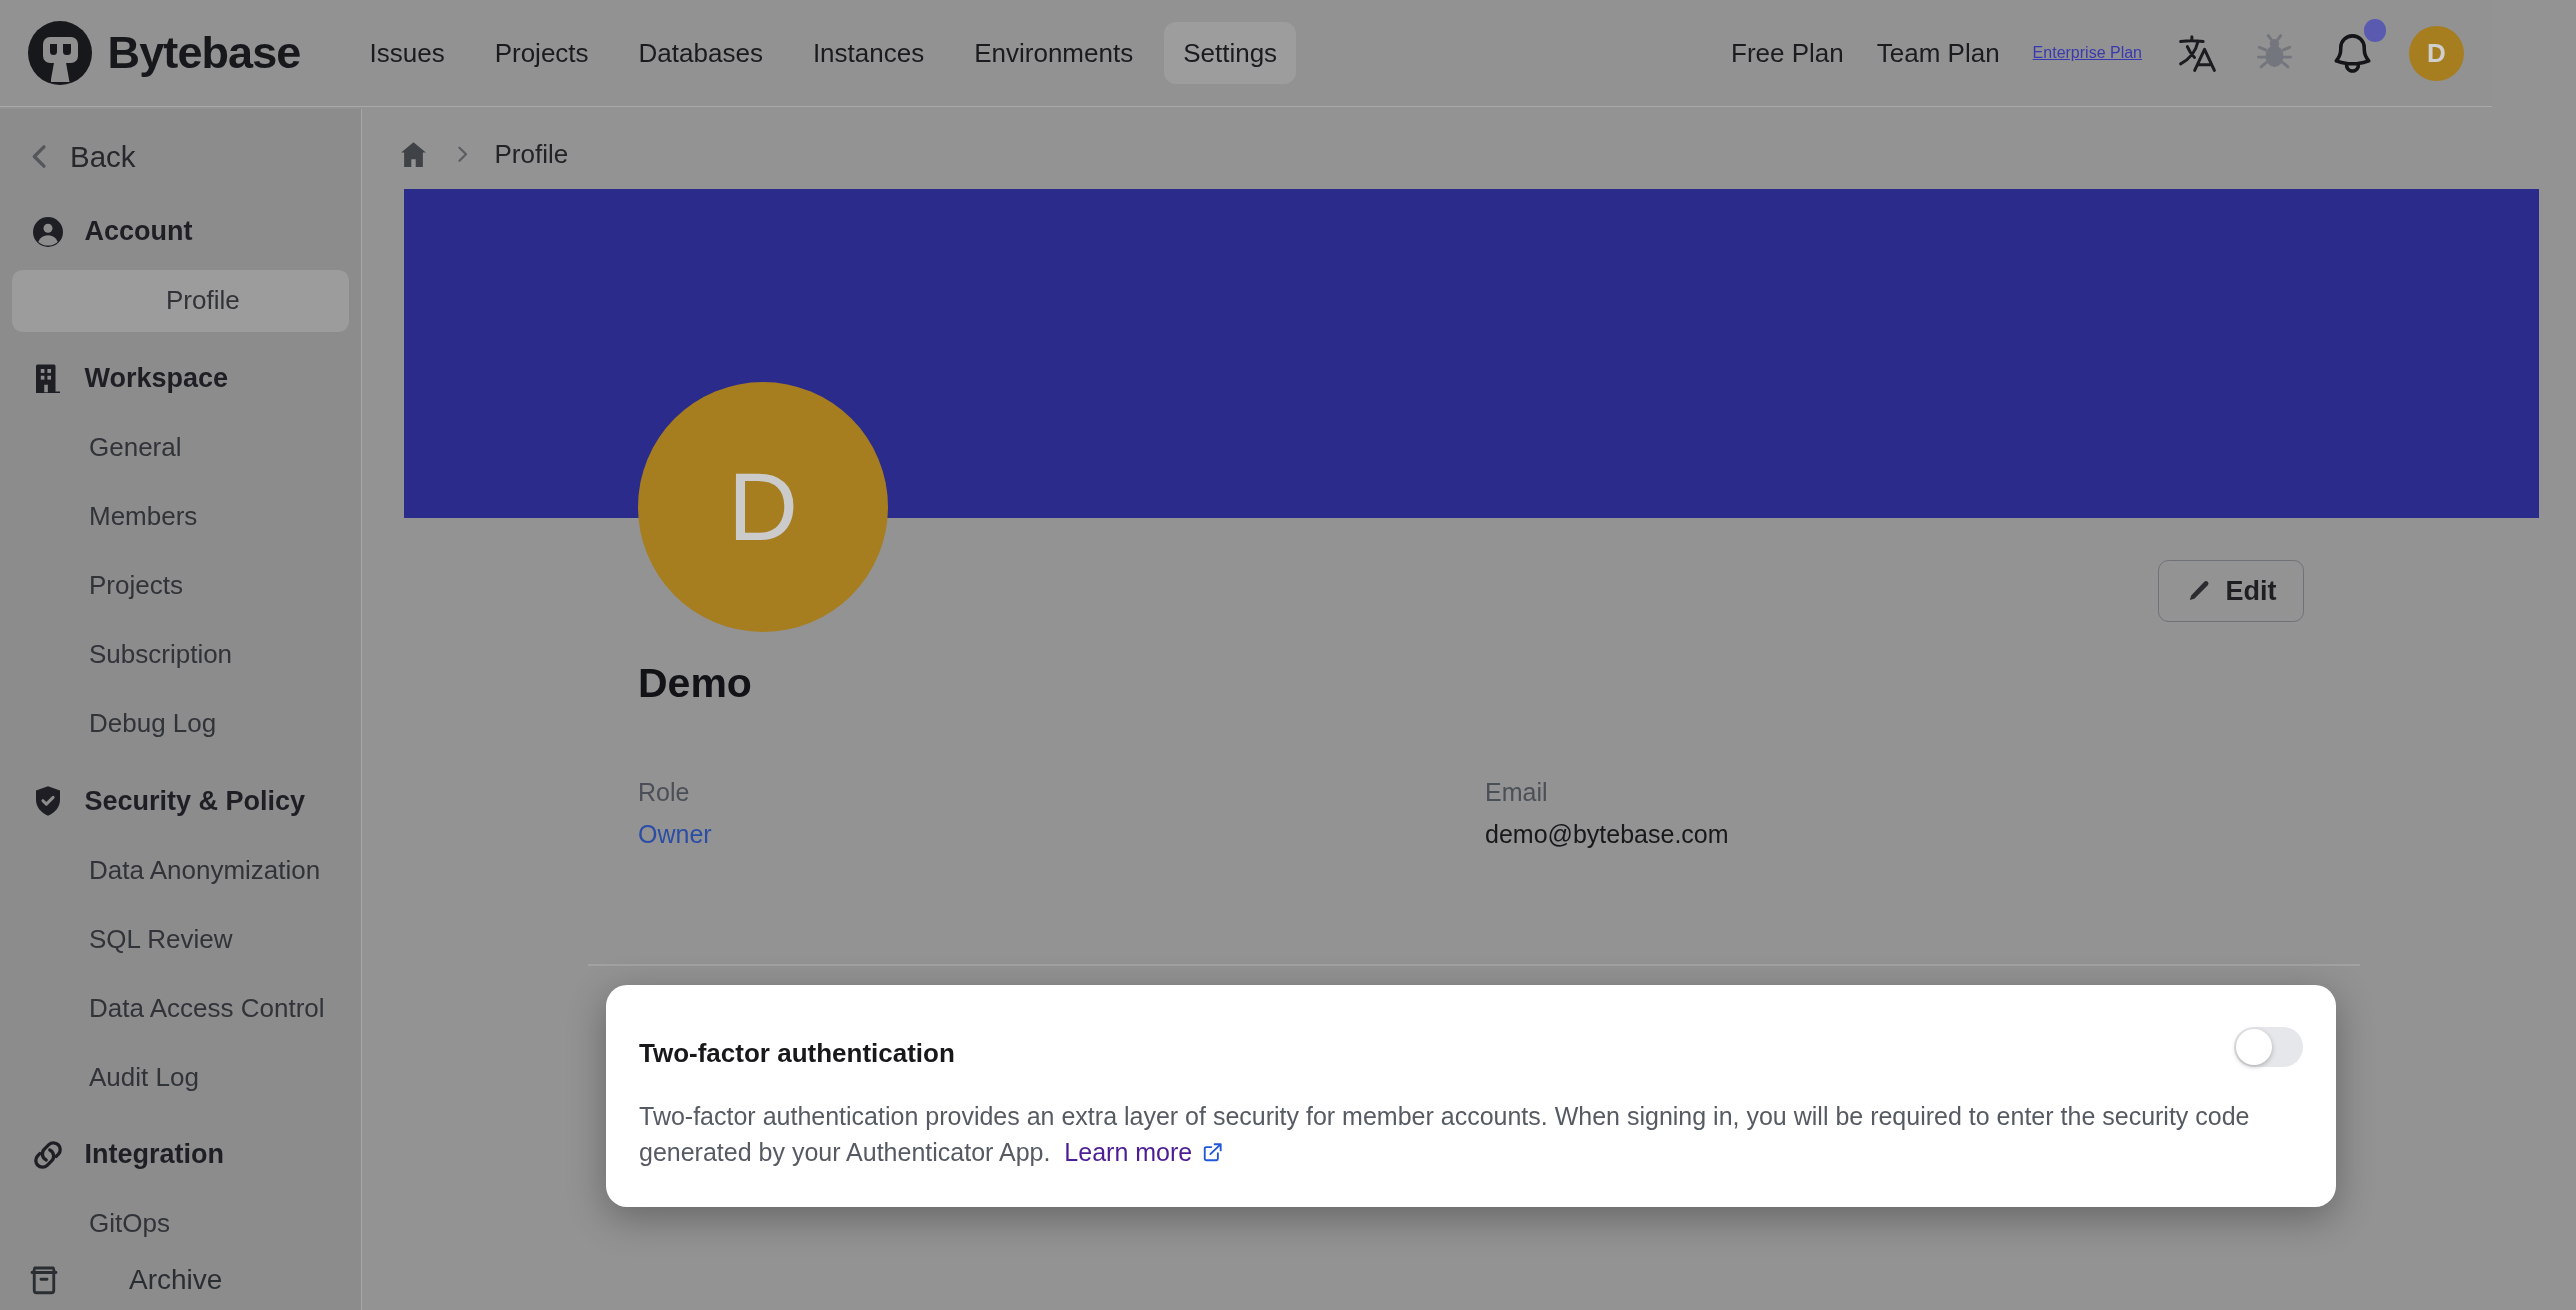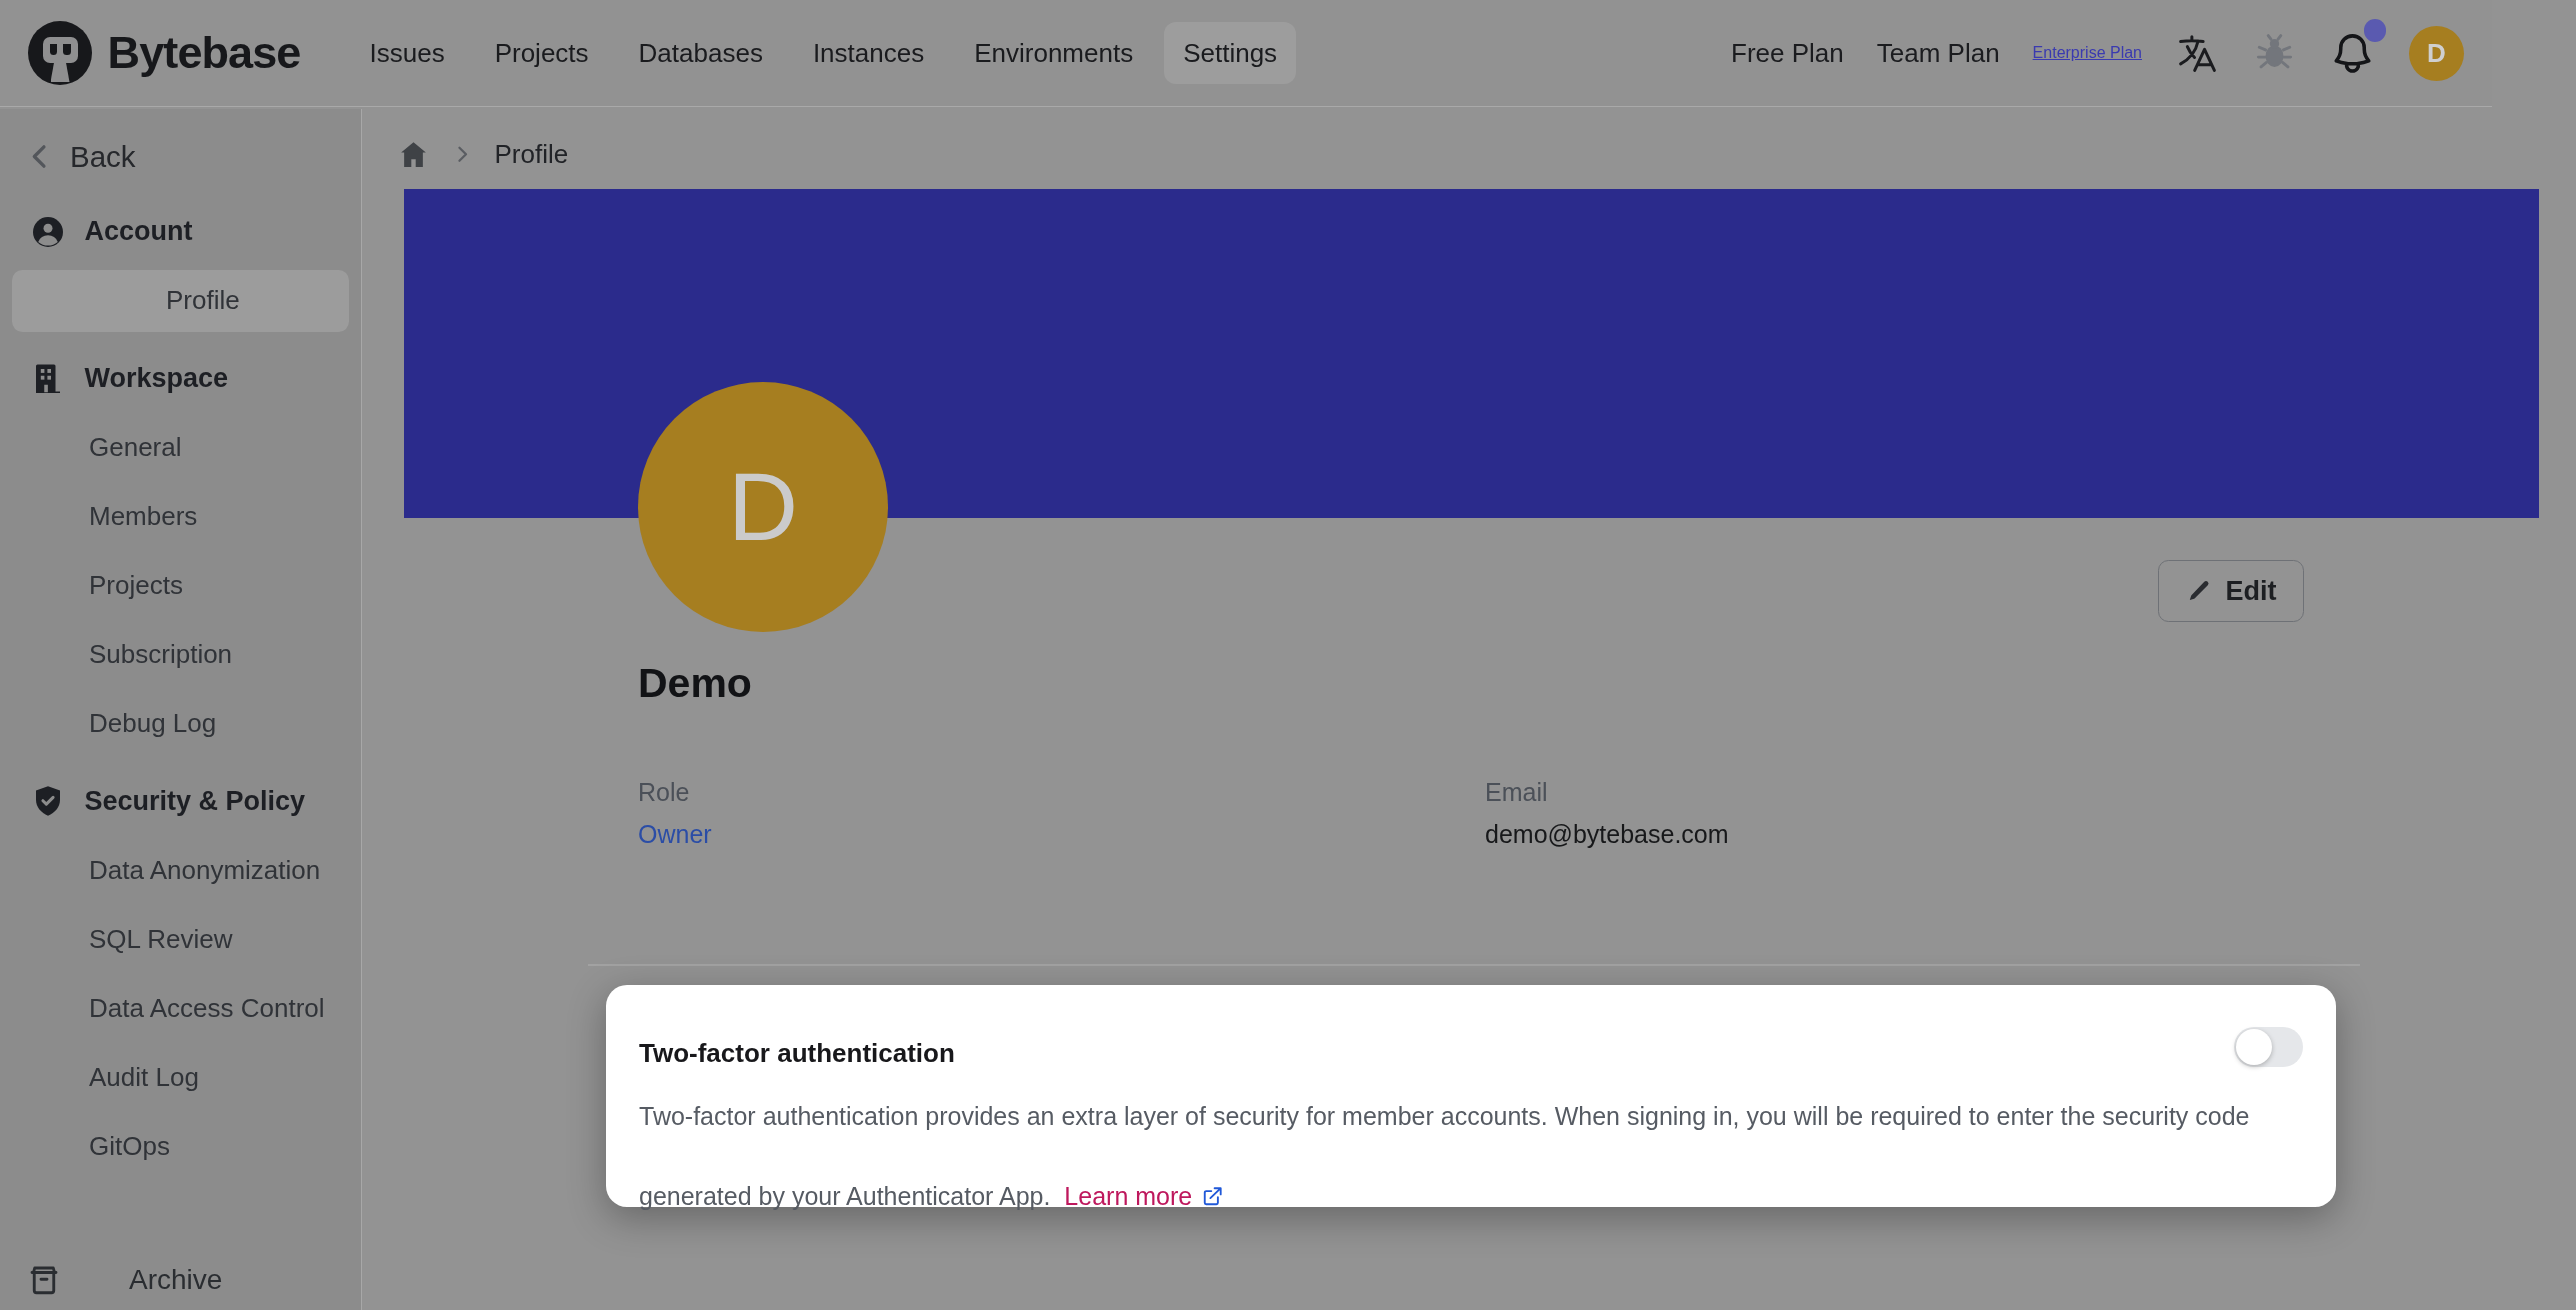--- a/index.html
+++ b/index.html
@@ -112,21 +112,21 @@
   .twofa-title { position:absolute; left:33px; top:53px; font-size:26px; font-weight:600; color:#18181b; }
   .toggle {
     position:absolute; right:33px; top:42px; width:69px; height:40px;
     border-radius:20px; background:#e5e7ea; cursor:pointer;
   }
   .toggle-knob {
     position:absolute; left:1.7px; top:1.7px; width:36px; height:36px; border-radius:50%;
     background:#ffffff; box-shadow:0 1.7px 5.2px rgba(0,0,0,0.25);
   }
   .twofa-desc { position:absolute; left:33px; top:113px; font-size:25px; line-height:36px; color:#565b63; white-space:nowrap; }
-  .learn-more { color:#be185d; display:inline-flex; align-items:center; gap:9px; cursor:pointer; margin-left:7px;margin-top:44px; }
+  .learn-more { color:#4c1d95; display:inline-flex; align-items:center; gap:9px; cursor:pointer; margin-left:7px; }
 </style>
 </head>
 <body>
 
 <div class="navbar">
   <div class="logo">
     <div class="logo-mark">
       <div class="face">
           <div class="eye l"></div>
           <div class="eye r"></div>
@@ -237,20 +237,27 @@
     <div class="srow">
         <span class="sitem">SQL Review</span>
       </div>
     <div class="srow">
         <span class="sitem">Data Access Control</span>
       </div>
     <div class="srow">
         <span class="sitem">Audit Log</span>
       </div>
 
+    <div class="srow shead">
+      <svg width="36" height="36" viewBox="0 0 24 24" fill="none" stroke="#1d1f24" stroke-width="2.2" stroke-linecap="round" stroke-linejoin="round">
+        <path d="M13.19 8.69a4.5 4.5 0 0 1 1.24 7.24l-3 3a4.5 4.5 0 0 1-6.36-6.36l1.5-1.5"></path>
+        <path d="M10.81 15.31a4.5 4.5 0 0 1-1.24-7.24l3-3a4.5 4.5 0 0 1 6.36 6.36l-1.5 1.5"></path>
+      </svg>
+      <span class="shead-label">Integration</span>
+    </div>
     <div class="srow">
         <span class="sitem">GitOps</span>
       </div>
 
   </div>
 
   <div class="archive-row">
     <svg width="36" height="36" viewBox="0 0 24 24" fill="none" stroke="#2a2d31" stroke-width="1.9" stroke-linecap="round" stroke-linejoin="round">
       <path d="M4 7h16M5 7l.8-3h12.4L19 7M5.5 7v12a1.5 1.5 0 0 0 1.5 1.5h10a1.5 1.5 0 0 0 1.5-1.5V7M10 11.5h4"></path>
     </svg>

